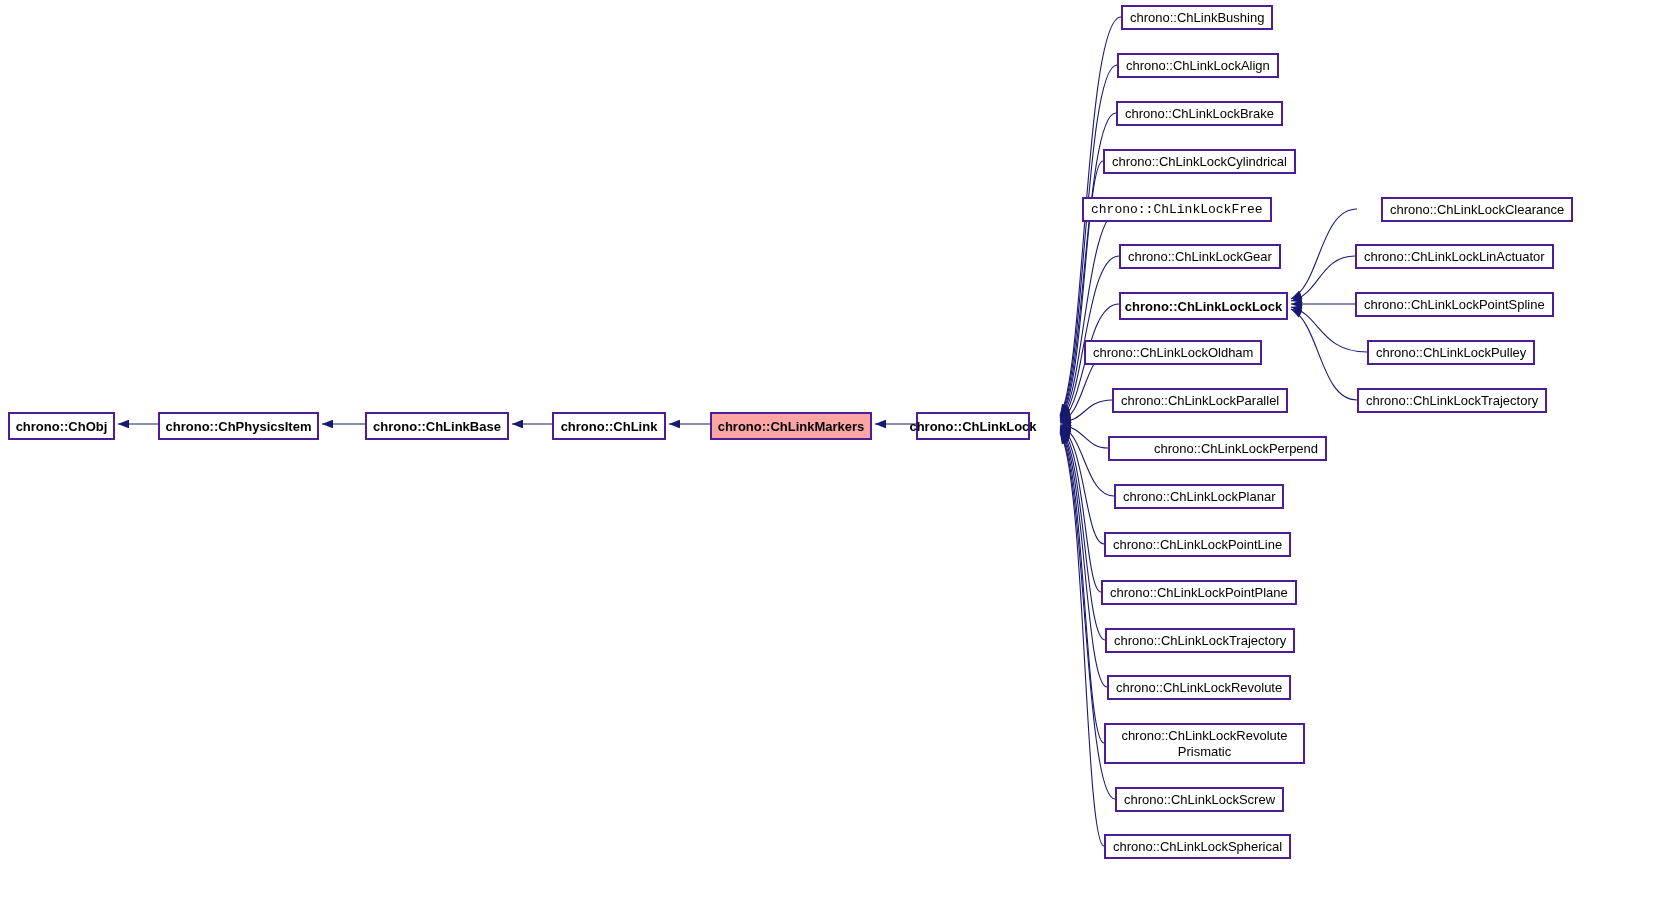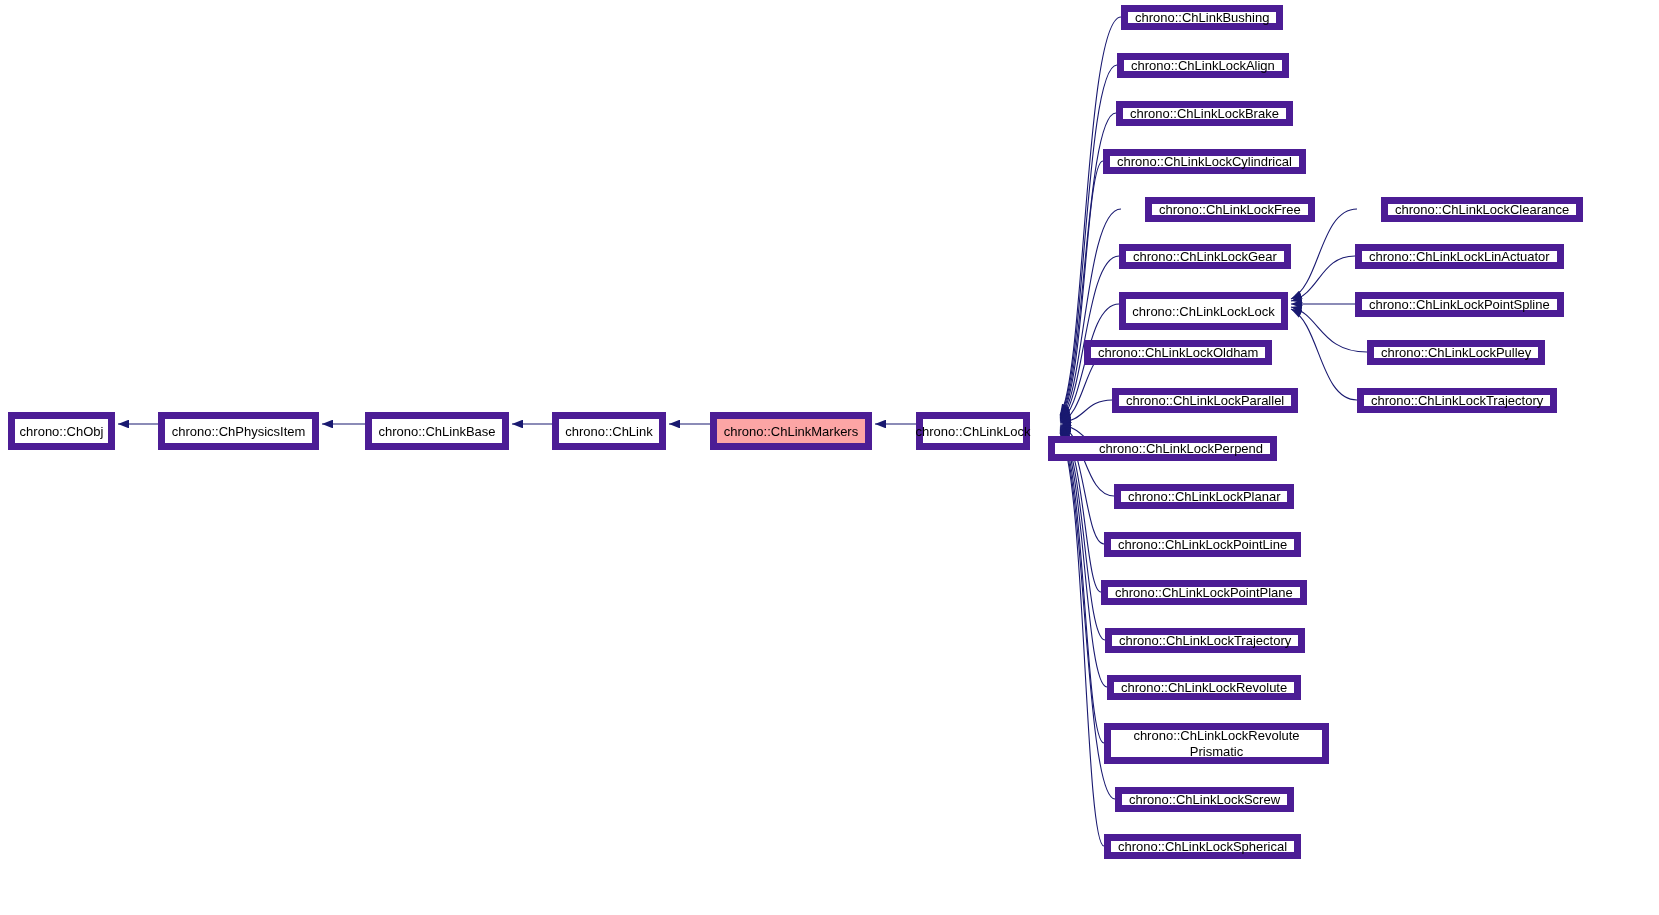--- a/index.html
+++ b/index.html
@@ -19,39 +19,39 @@
     position: absolute;
     left: 0;
     top: 0;
     width: 1659px;
     height: 915px;
   }
   .node {
     position: absolute;
     box-sizing: border-box;
     height: 25px;
-    border: 7px solid #4c1d95;
+    border: 2px solid #4c1d95;
     background: #ffffff;
     color: #000000;
     font-size: 13px;
     display: flex;
     align-items: center;
     justify-content: center;
     white-space: nowrap;
     padding: 0 7px;
     cursor: pointer;
   }
-  .node.fixed { padding: 12px; }
+  .node.fixed { padding: 12px; font-weight: bold; }
   .node.highlight {
     background: #fca5a5;
     cursor: default;
   }
   .node.tall {
     height: 41px;
-    width: 225px;
+    width: 201px;
     white-space: normal;
     text-align: center;
     line-height: 16px;
     padding: 0 2px;
   }
   .edge {
     fill: none;
     stroke: #191970;
     stroke-width: 1.1;
   }
@@ -110,26 +110,26 @@
   <div class="node fixed" style="left:158px; top:412px; width:161px;">chrono::ChPhysicsItem</div>
   <div class="node fixed" style="left:365px; top:412px; width:144px;">chrono::ChLinkBase</div>
   <div class="node fixed" style="left:552px; top:412px; width:114px;">chrono::ChLink</div>
   <div class="node fixed highlight" style="left:710px; top:412px; width:162px;">chrono::ChLinkMarkers</div>
   <div class="node fixed" style="left:916px; top:412px; width:114px;">chrono::ChLinkLock</div>
 
   <div class="node" style="left:1121px; top:5px;">chrono::ChLinkBushing</div>
   <div class="node" style="left:1117px; top:53px;">chrono::ChLinkLockAlign</div>
   <div class="node" style="left:1116px; top:101px;">chrono::ChLinkLockBrake</div>
   <div class="node" style="left:1103px; top:149px;">chrono::ChLinkLockCylindrical</div>
-  <div class="node" style="left:1145px; top:197px;">chrono::ChLinkLockFree</div>
+  <div class="node" style="left:1082px; top:197px;font-family:Liberation Mono, monospace;">chrono::ChLinkLockFree</div>
   <div class="node" style="left:1119px; top:244px;">chrono::ChLinkLockGear</div>
   <div class="node fixed" style="left:1119px; top:292px; width:169px;">chrono::ChLinkLockLock</div>
   <div class="node" style="left:1084px; top:340px;">chrono::ChLinkLockOldham</div>
   <div class="node" style="left:1112px; top:388px;">chrono::ChLinkLockParallel</div>
-  <div class="node" style="left:1048px; top:436px;padding-left:44px;">chrono::ChLinkLockPerpend</div>
+  <div class="node" style="left:1108px; top:436px;padding-left:44px;">chrono::ChLinkLockPerpend</div>
   <div class="node" style="left:1114px; top:484px;">chrono::ChLinkLockPlanar</div>
   <div class="node" style="left:1104px; top:532px;">chrono::ChLinkLockPointLine</div>
   <div class="node" style="left:1101px; top:580px;">chrono::ChLinkLockPointPlane</div>
   <div class="node" style="left:1105px; top:628px;">chrono::ChLinkLockTrajectory</div>
   <div class="node" style="left:1107px; top:675px;">chrono::ChLinkLockRevolute</div>
   <div class="node tall" style="left:1104px; top:723px;">chrono::ChLinkLockRevolute Prismatic</div>
   <div class="node" style="left:1115px; top:787px;">chrono::ChLinkLockScrew</div>
   <div class="node" style="left:1104px; top:834px;">chrono::ChLinkLockSpherical</div>
 
   <div class="node" style="left:1357px; top:197px;margin-left:24px;">chrono::ChLinkLockClearance</div>

